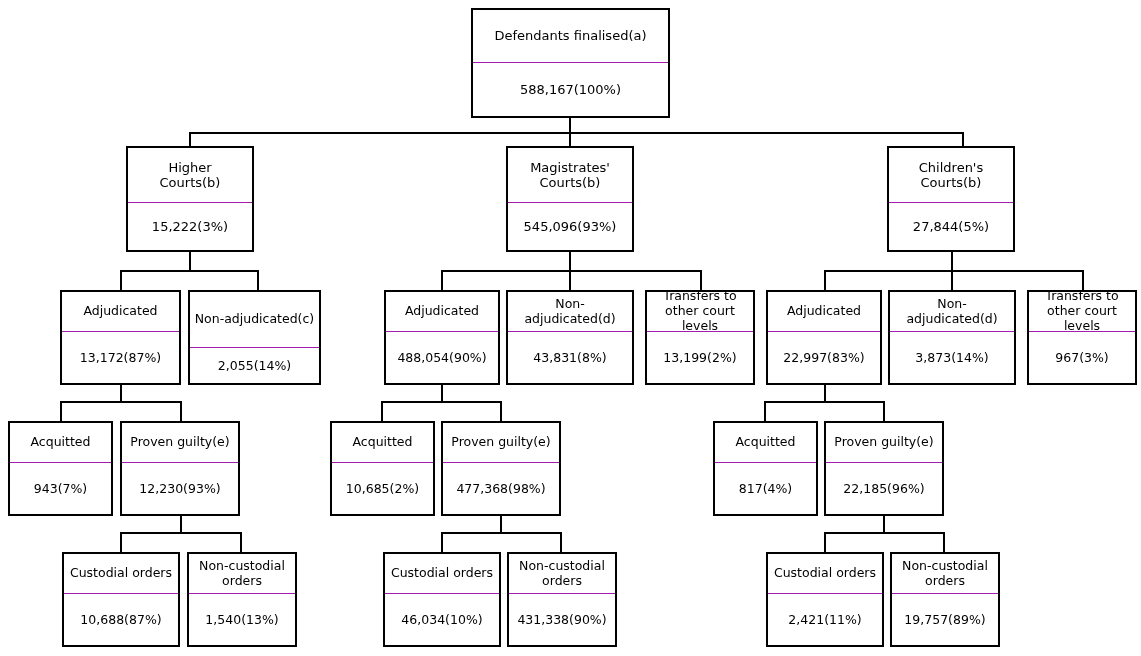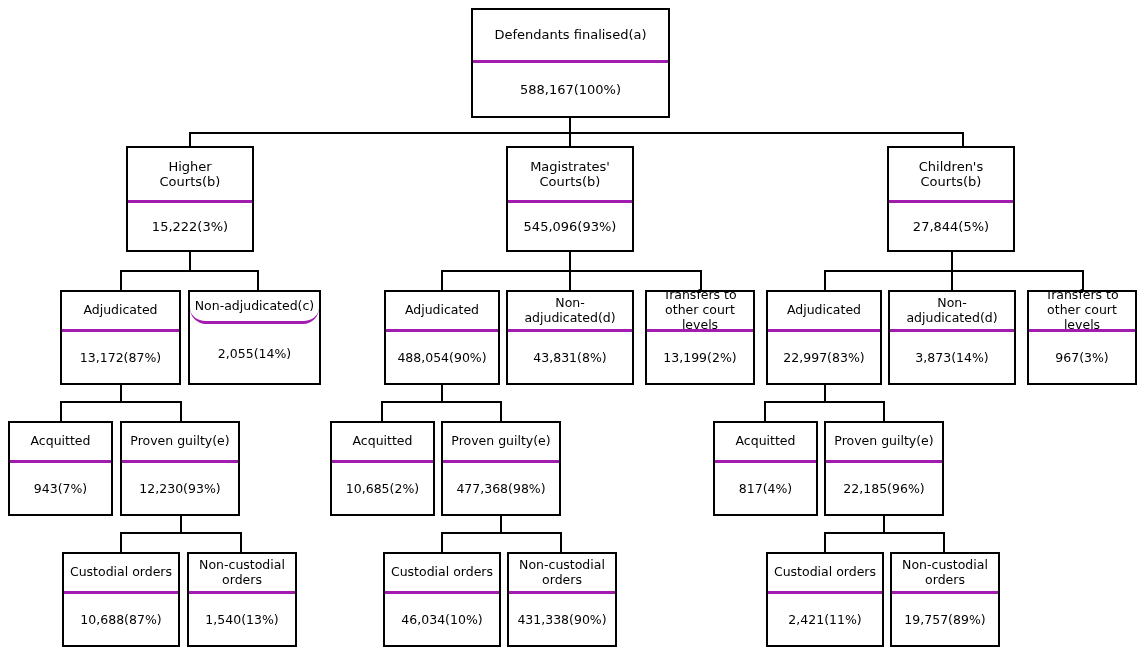--- a/index.html
+++ b/index.html
@@ -26,21 +26,21 @@
     display: flex;
     flex-direction: column;
     z-index: 2;
   }
   .node-title {
     flex: 0 0 auto;
     display: flex;
     align-items: center;
     justify-content: center;
     text-align: center;
-    border-bottom: 3px solid #a21caf;
+    border-bottom: 1px solid #a21caf;
     box-sizing: border-box;
     line-height: 1.18;
     padding: 0 2px;
     white-space: pre-line;
   }
   .node-body {
     flex: 1 1 auto;
     display: flex;
     flex-direction: row;
     align-items: center;
@@ -129,21 +129,21 @@
 
   <div class="node fs-12" style="left:60px; top:290px; width:121px; height:95px;">
     <div class="node-title" style="height:40px;">Adjudicated</div>
     <div class="node-body">
       <span class="node-value">13,172</span>
       <span class="node-pct">(87%)</span>
     </div>
   </div>
 
   <div class="node fs-12" style="left:188px; top:290px; width:133px; height:95px;">
-    <div class="node-title" style="height:32px;border-radius:16px;">Non-adjudicated(c)</div>
+    <div class="node-title" style="height:56px;">Non-adjudicated(c)</div>
     <div class="node-body">
       <span class="node-value">2,055</span>
       <span class="node-pct">(14%)</span>
     </div>
   </div>
 
   <div class="node fs-12" style="left:384px; top:290px; width:116px; height:95px;">
     <div class="node-title" style="height:40px;">Adjudicated</div>
     <div class="node-body">
       <span class="node-value">488,054</span>

